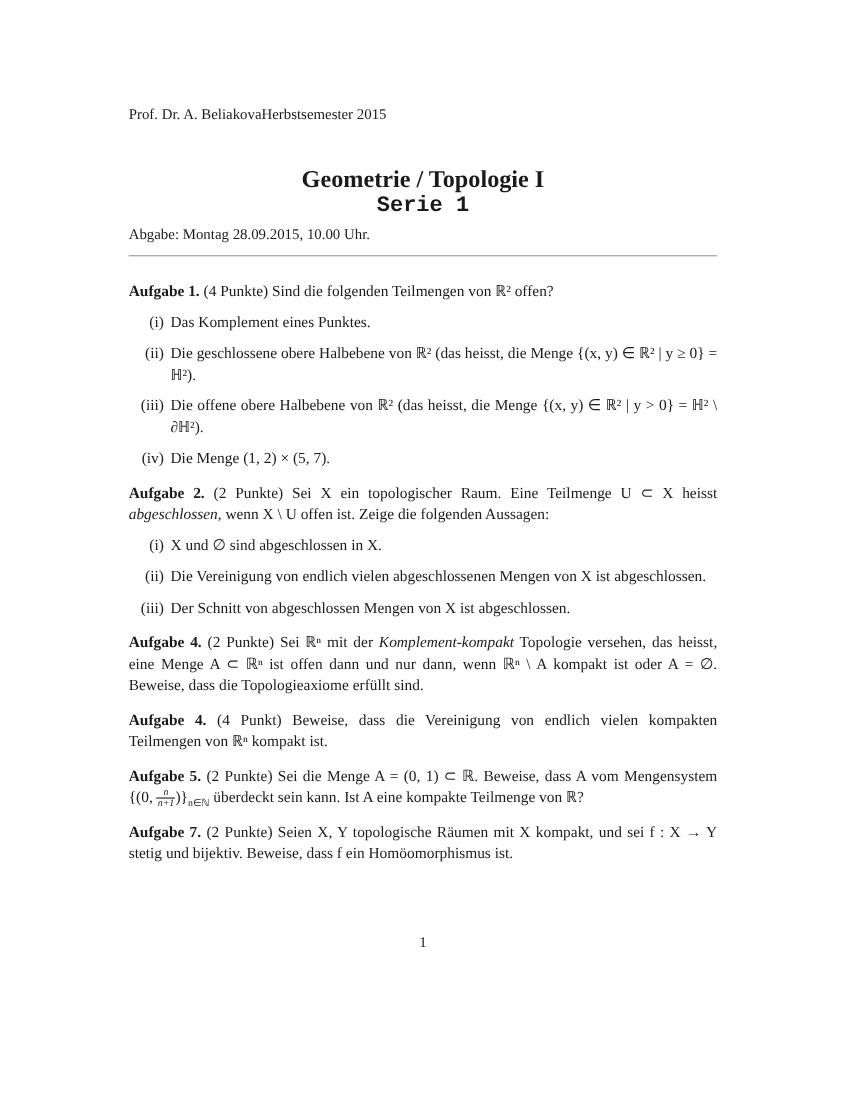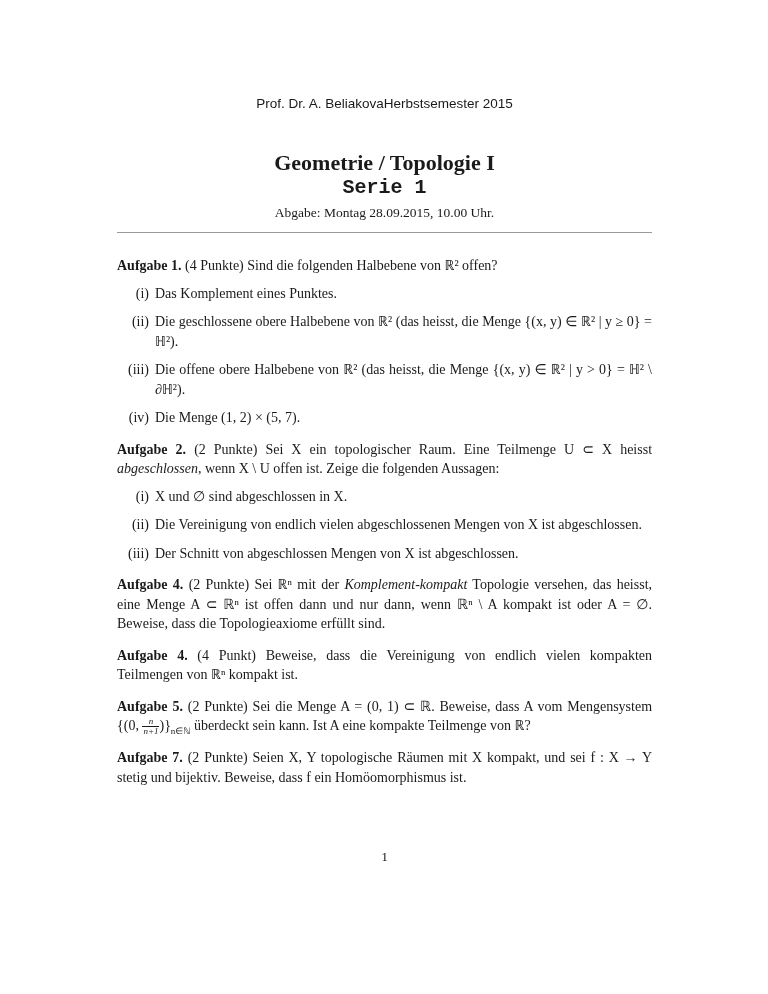--- a/index.html
+++ b/index.html
@@ -20,22 +20,22 @@
       left: 117px;
       top: 0;
       width: 535px;
     }
     .header-row {
       position: absolute;
       top: 96px;
       left: 0;
       width: 535px;
       display: flex;
-      justify-content: center;
-      font-family: Liberation Sans, sans-serif;
+      justify-content: flex-start;
+      font-family: Liberation Serif, serif;
       font-size: 13.5px;
     }
     .title {
       position: absolute;
       top: 150px;
       left: 0;
       width: 535px;
       text-align: center;
       font-family: "Liberation Serif", serif;
       font-weight: bold;
@@ -51,21 +51,21 @@
       font-family: Liberation Mono, monospace;
       font-weight: bold;
       font-size: 20px;
       line-height: 22px;
     }
     .deadline {
       position: absolute;
       top: 205px;
       left: 0;
       width: 535px;
-      text-align: center;
+      text-align: left;
       font-family: "Liberation Serif", serif;
       font-size: 13.5px;
     }
     .rule {
       position: absolute;
       top: 232px;
       left: 0;
       width: 535px;
       height: 0;
       border-top: 1px solid #9a9a9a;
@@ -138,21 +138,21 @@
   <div class="title">Geometrie / Topologie I</div>
   <div class="subtitle">Serie 1</div>
   <div class="deadline">Abgabe: Montag 28.09.2015, 10.00 Uhr.</div>
   <div class="rule"></div>
 
   <div class="body-text">
 
     <div class="task">
       <span class="task-head">Aufgabe 1.</span>
       <span>(4 Punkte)</span>
-      <span>Sind die folgenden Halbebene von ℝ² offen?</span>
+      <span>Sind die folgenden Teilmengen von ℝ² offen?</span>
       <ul class="items">
         <li><span class="lbl">(i)</span><span>Das Komplement eines Punktes.</span></li>
         <li><span class="lbl">(ii)</span><span>Die geschlossene obere Halbebene von ℝ² (das heisst, die Menge {(x, y) ∈ ℝ² | y ≥ 0} = ℍ²).</span></li>
         <li><span class="lbl">(iii)</span><span>Die offene obere Halbebene von ℝ² (das heisst, die Menge {(x, y) ∈ ℝ² | y &gt; 0} = ℍ² \ ∂ℍ²).</span></li>
         <li><span class="lbl">(iv)</span><span>Die Menge (1, 2) × (5, 7).</span></li>
       </ul>
     </div>
 
     <div class="task">
       <span class="task-head">Aufgabe 2.</span>

